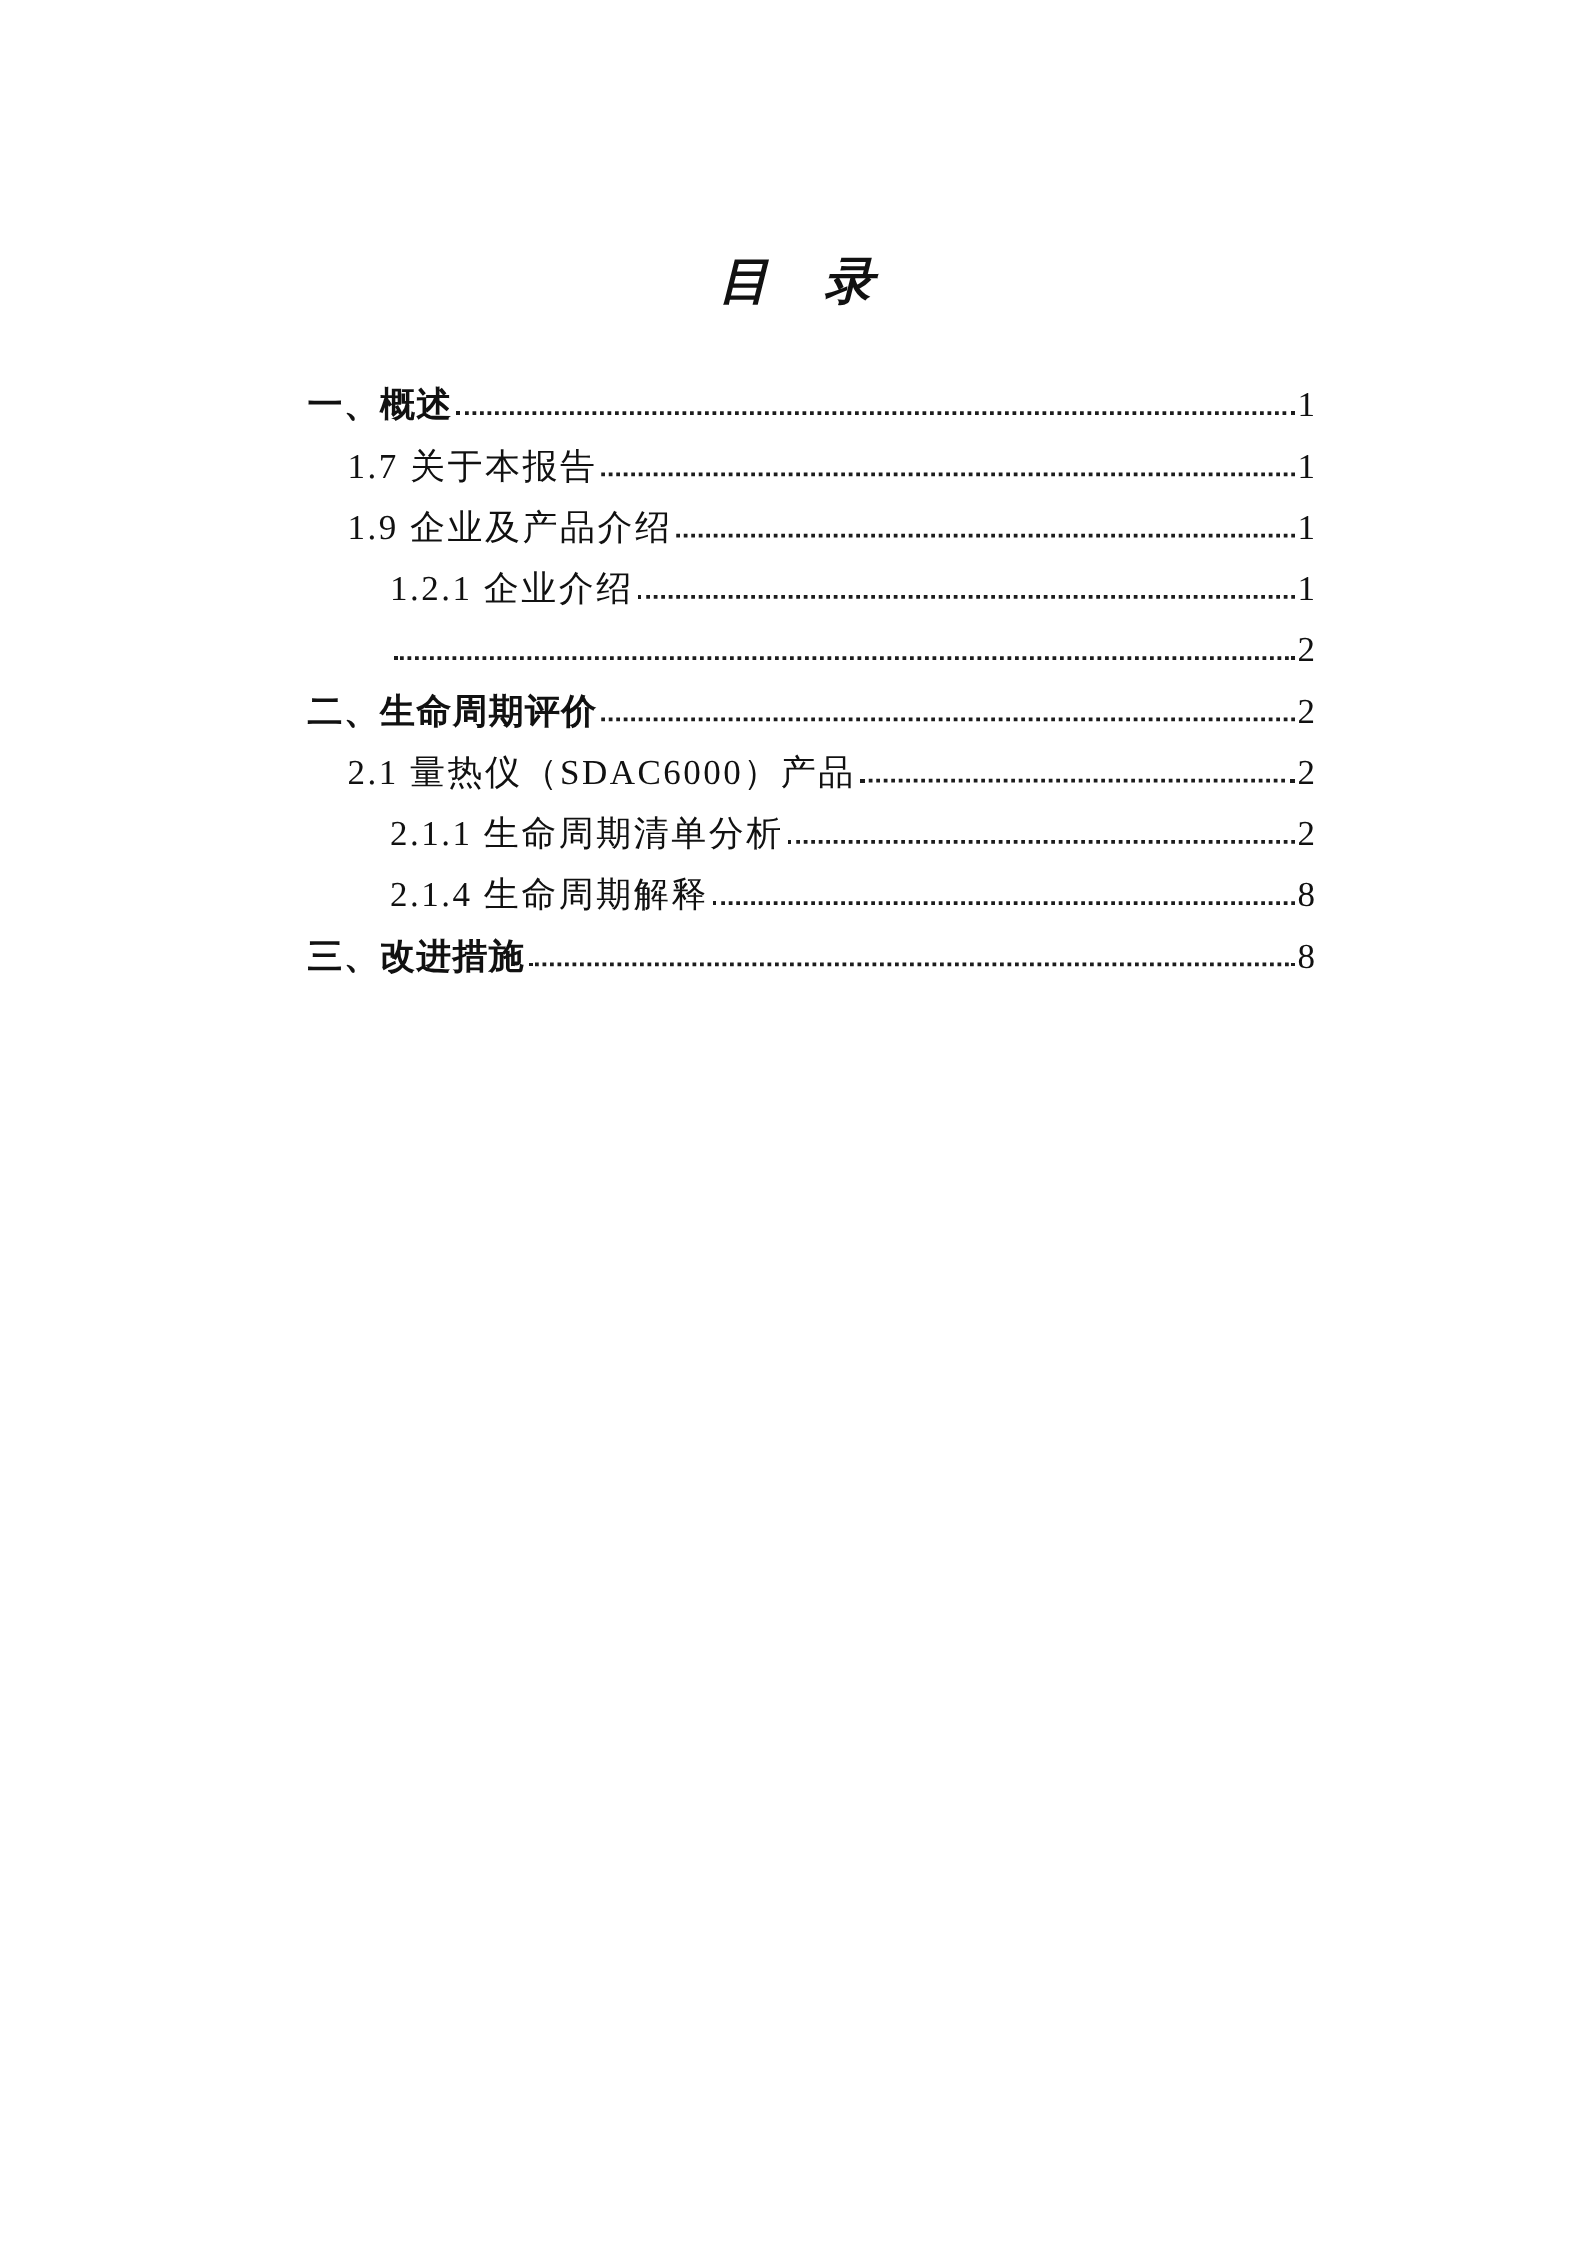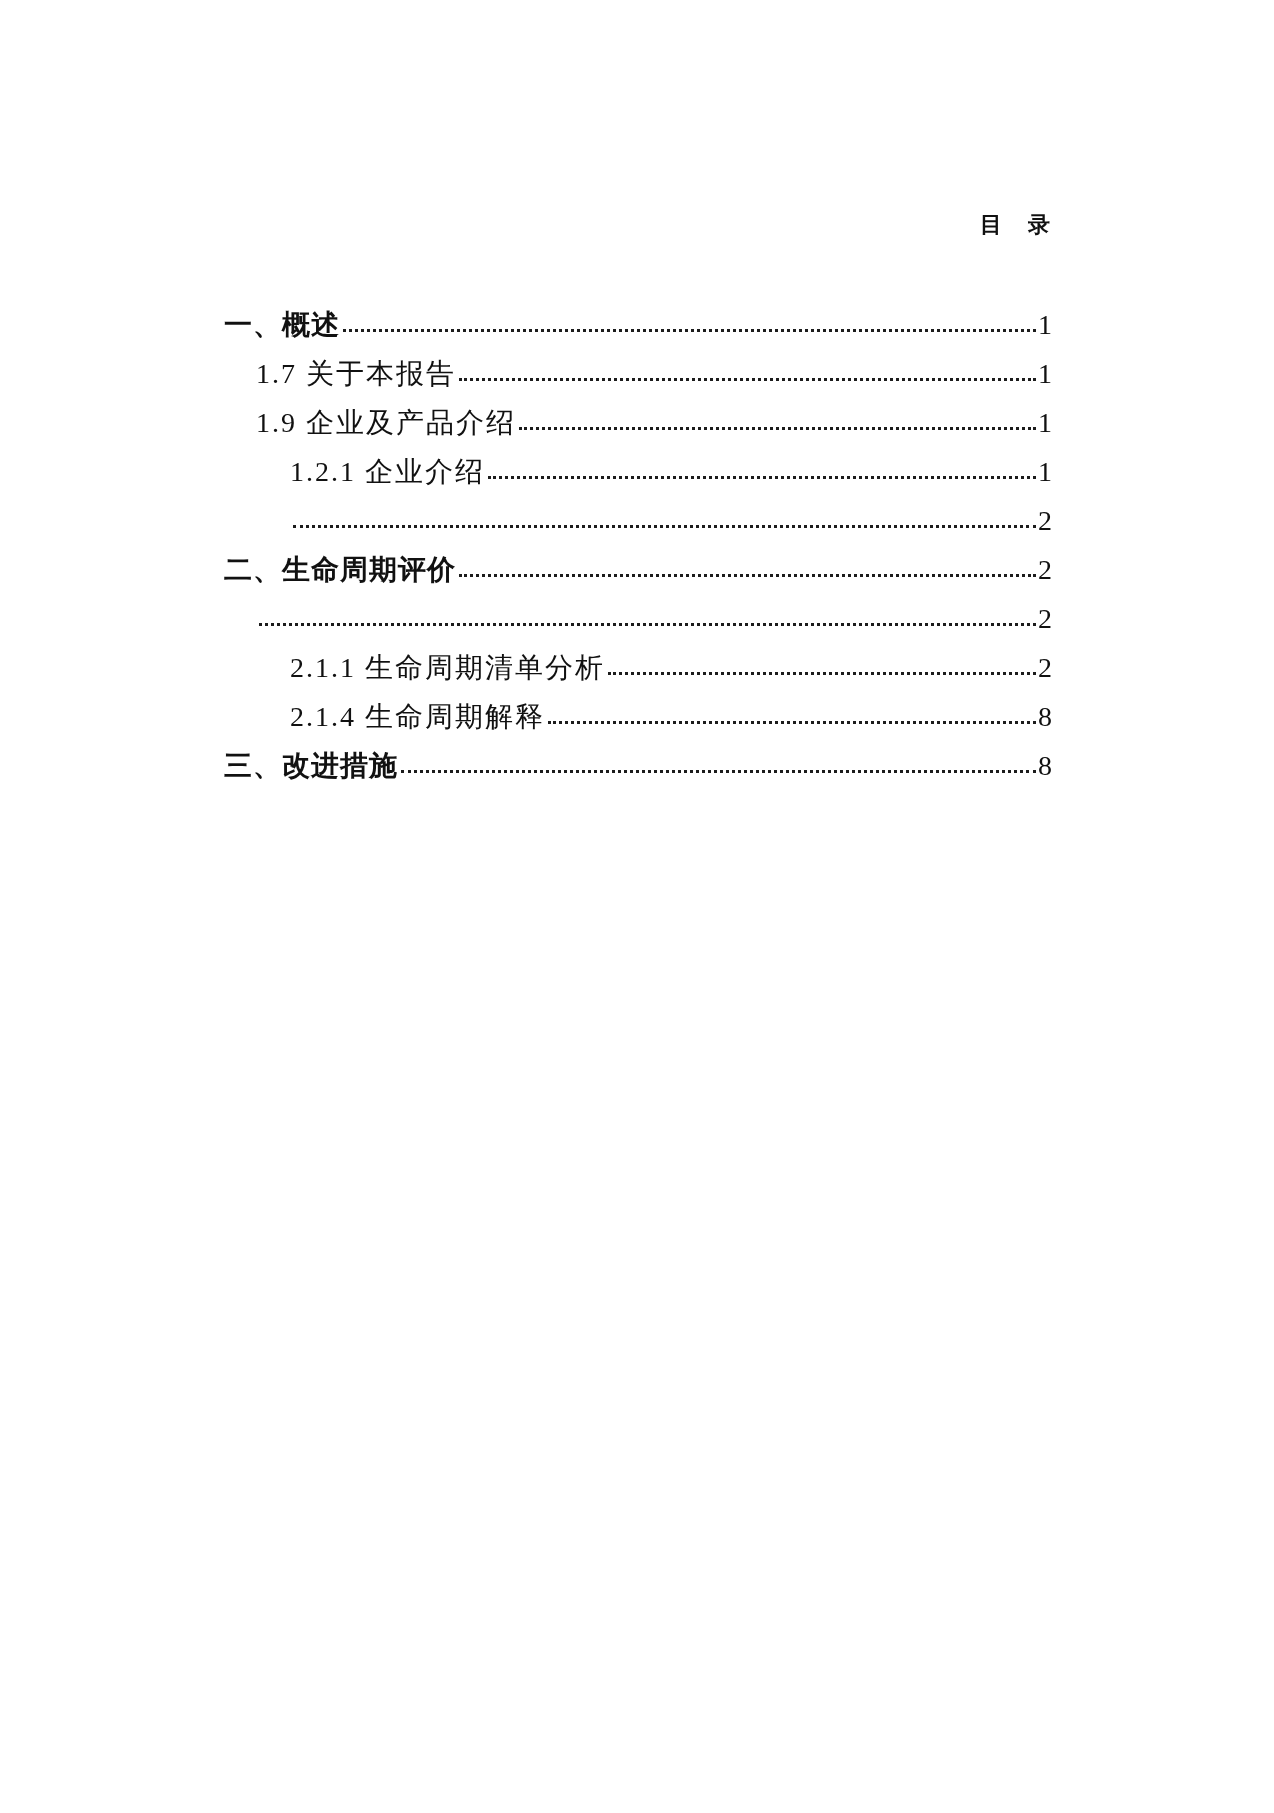--- a/index.html
+++ b/index.html
@@ -14,29 +14,31 @@
     margin: 0 auto;
     background: #ffffff;
     box-sizing: border-box;
     padding: 205px 222px 0 224px;
     font-family: "Liberation Serif", "DejaVu Serif", serif;
     color: #111111;
     overflow: hidden;
   }
   .doc-title {
     margin: 0;
-    text-align: right;
-    font-size: 22px;
+    text-align: center;
+    font-size: 40px;
     line-height: 40px;
     font-weight: bold;
     letter-spacing: 2px;
     white-space: pre;
+    font-style: italic;
   }
   .toc {
     margin-top: 66px;
+    margin-left: 22px;
   }
   .toc-row {
     display: flex;
     align-items: baseline;
     font-size: 28px;
     line-height: 28px;
     margin-bottom: 21px;
     white-space: nowrap;
   }
   .toc-row.lv1 { padding-left: 0; }
@@ -95,20 +97,21 @@
     <span class="toc-page">2</span>
   </div>
 
   <div class="toc-row lv1">
     <span class="toc-label">二、生命周期评价</span>
     <span class="toc-leader"></span>
     <span class="toc-page">2</span>
   </div>
 
   <div class="toc-row lv2">
+    <span class="toc-label">2.1 量热仪（SDAC6000）产品</span>
     <span class="toc-leader"></span>
     <span class="toc-page">2</span>
   </div>
 
   <div class="toc-row lv3">
     <span class="toc-label">2.1.1 生命周期清单分析</span>
     <span class="toc-leader"></span>
     <span class="toc-page">2</span>
   </div>
 

